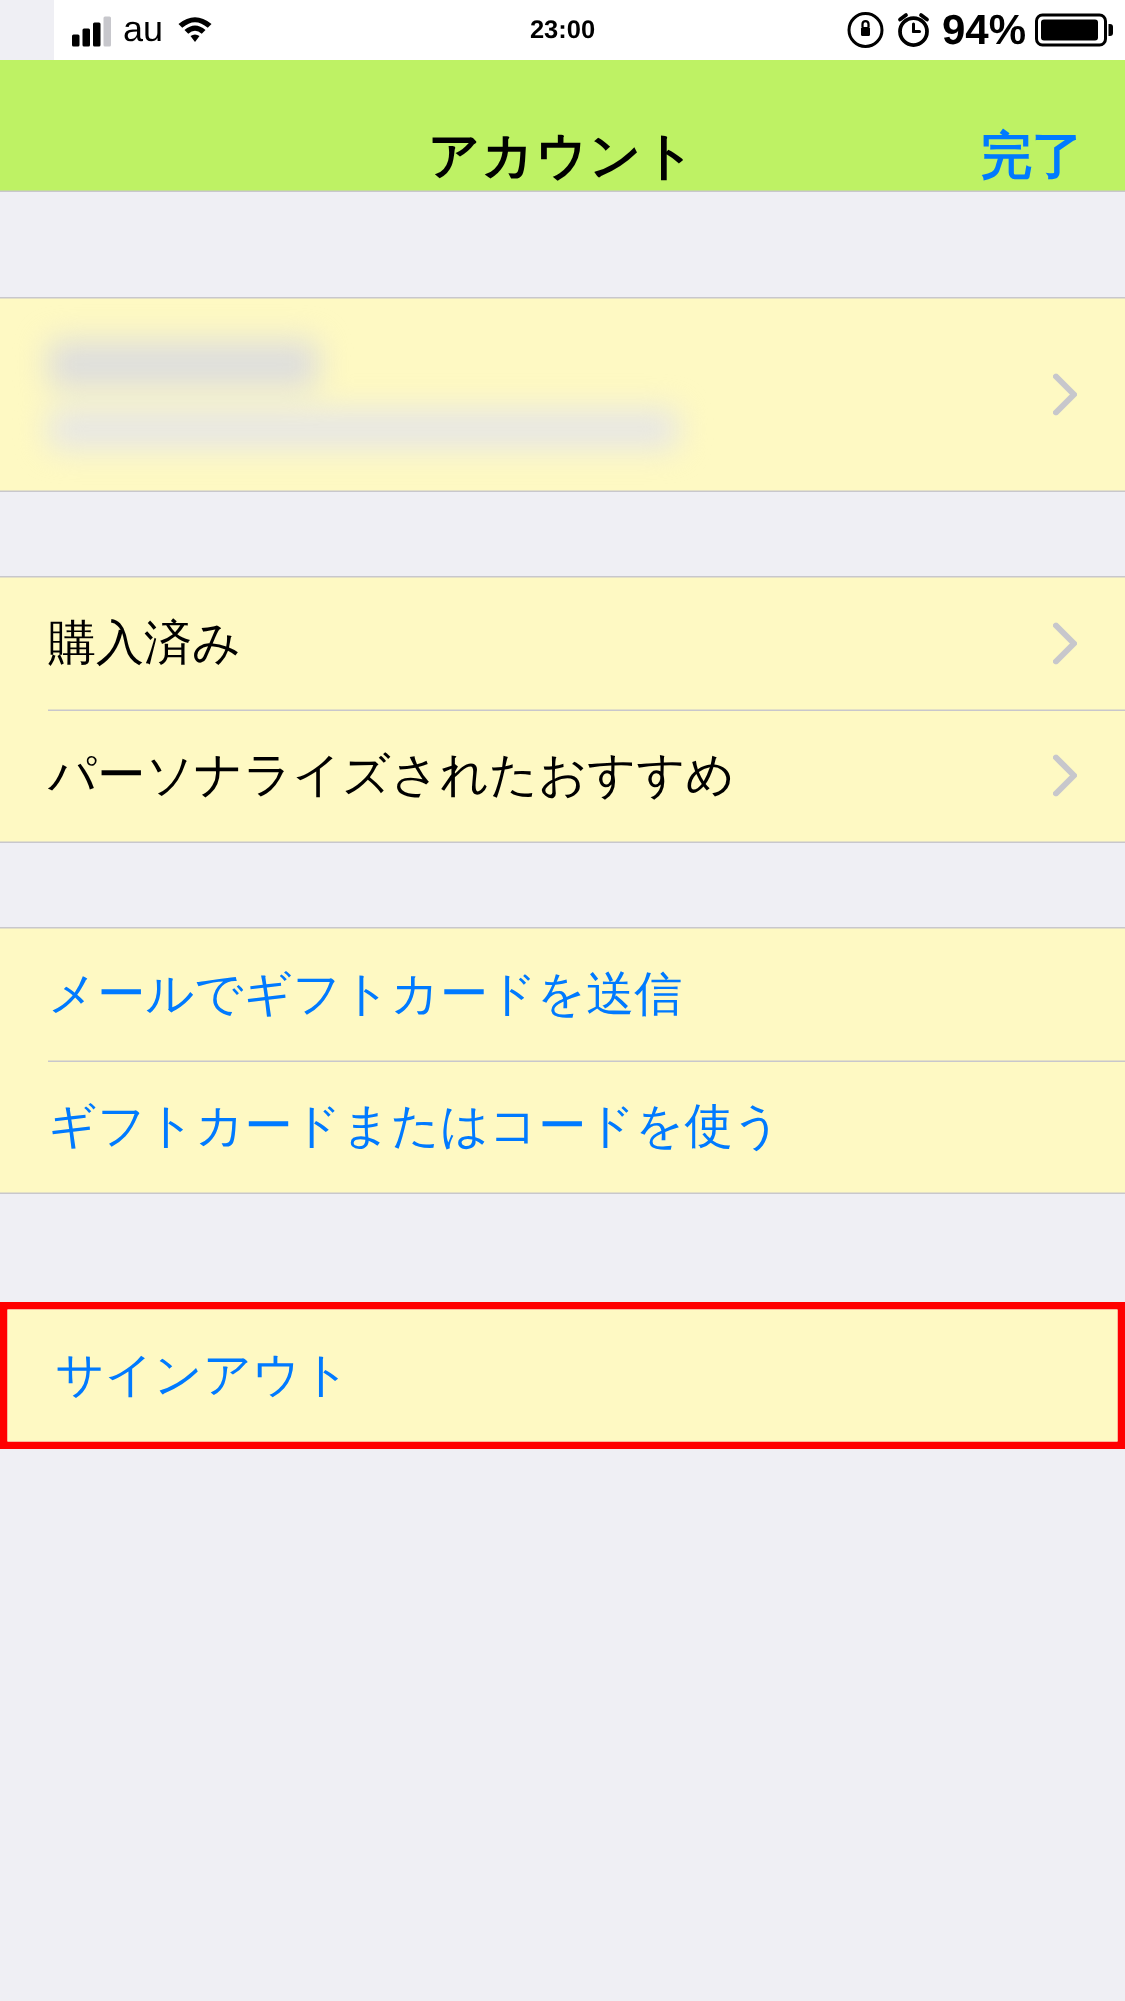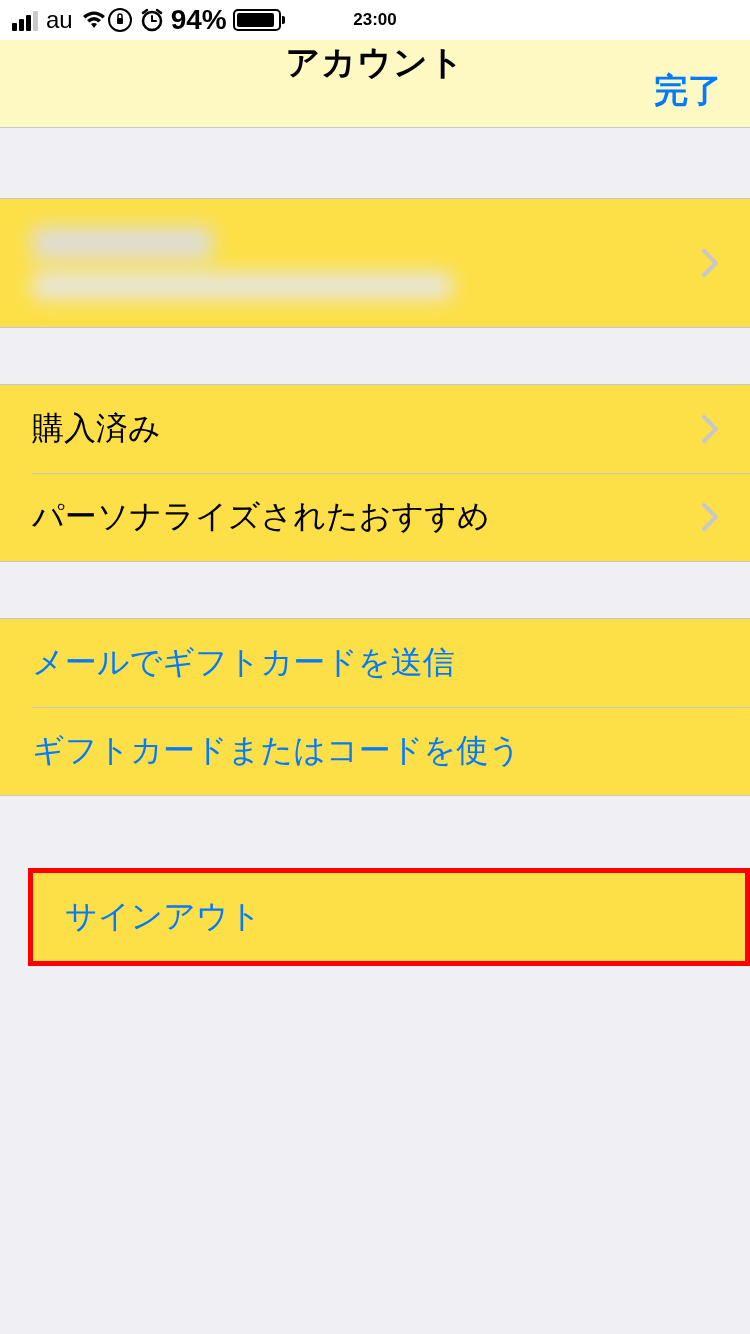--- a/index.html
+++ b/index.html
@@ -14,23 +14,25 @@
       height: 1334px;
       background: #efeff4;
       position: relative;
       overflow: hidden;
     }
     .status-bar {
       height: 40px;
       background: #ffffff;
       display: flex;
       align-items: center;
+      justify-content: space-between;
       padding: 0 12px;
       font-size: 24px;
       font-weight: 600;
+      margin-left: 36px;
     }
     .status-left {
       display: flex;
       align-items: center;
       gap: 8px;
     }
     .signal-bars {
       display: flex;
       align-items: flex-end;
       gap: 2px;
@@ -89,23 +91,23 @@
       border-radius: 0 2px 2px 0;
     }
     .battery-fill {
       height: 100%;
       width: 94%;
       background: #000;
       border-radius: 2px;
     }
     .nav-bar {
       height: 88px;
-      background: #fef9c3;
-      display: flex;
-      align-items: flex-start;
+      background: #bef264;
+      display: flex;
+      align-items: flex-end;
       justify-content: center;
       position: relative;
       border-bottom: 1px solid #c8c7cc;
     }
     .nav-title {
       font-size: 34px;
       font-weight: 600;
       letter-spacing: 1px;
     }
     .nav-done {
@@ -113,21 +115,21 @@
       right: 28px;
       color: #007aff;
       font-size: 34px;
       font-weight: 600;
       margin-top: 28px;
     }
     .spacer {
       height: 70px;
     }
     .group {
-      background: #fde047;
+      background: #fef9c3;
       border-top: 1px solid #c8c7cc;
       border-bottom: 1px solid #c8c7cc;
     }
     .row {
       min-height: 88px;
       padding: 0 32px;
       display: flex;
       align-items: center;
       justify-content: space-between;
       position: relative;
@@ -186,21 +188,20 @@
       width:420px;
       border-radius:6px;
       margin-top:6px;
     }
     .group-gap {
       height: 56px;
     }
     .highlight-box {
       border: 5px solid #ff0000;
       margin-top: 72px;
-      margin-left: 28px;
     }
     .highlight-box .group{
       border: none;
     }
     .lock-rotation-icon, .alarm-icon {
       width: 26px;
       height: 26px;
     }
   </style>
 </head>

